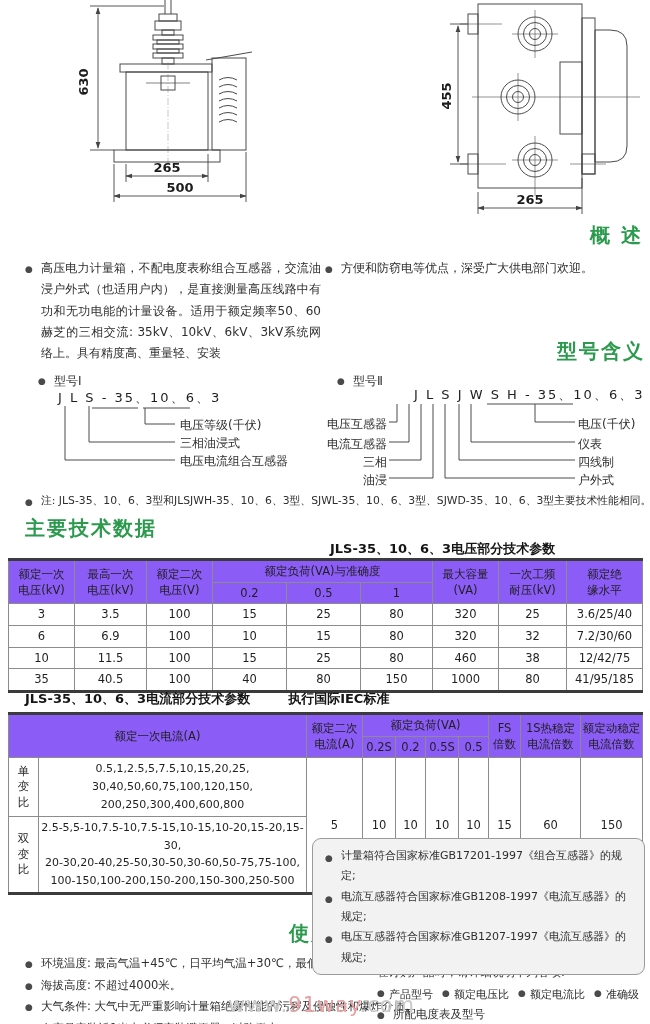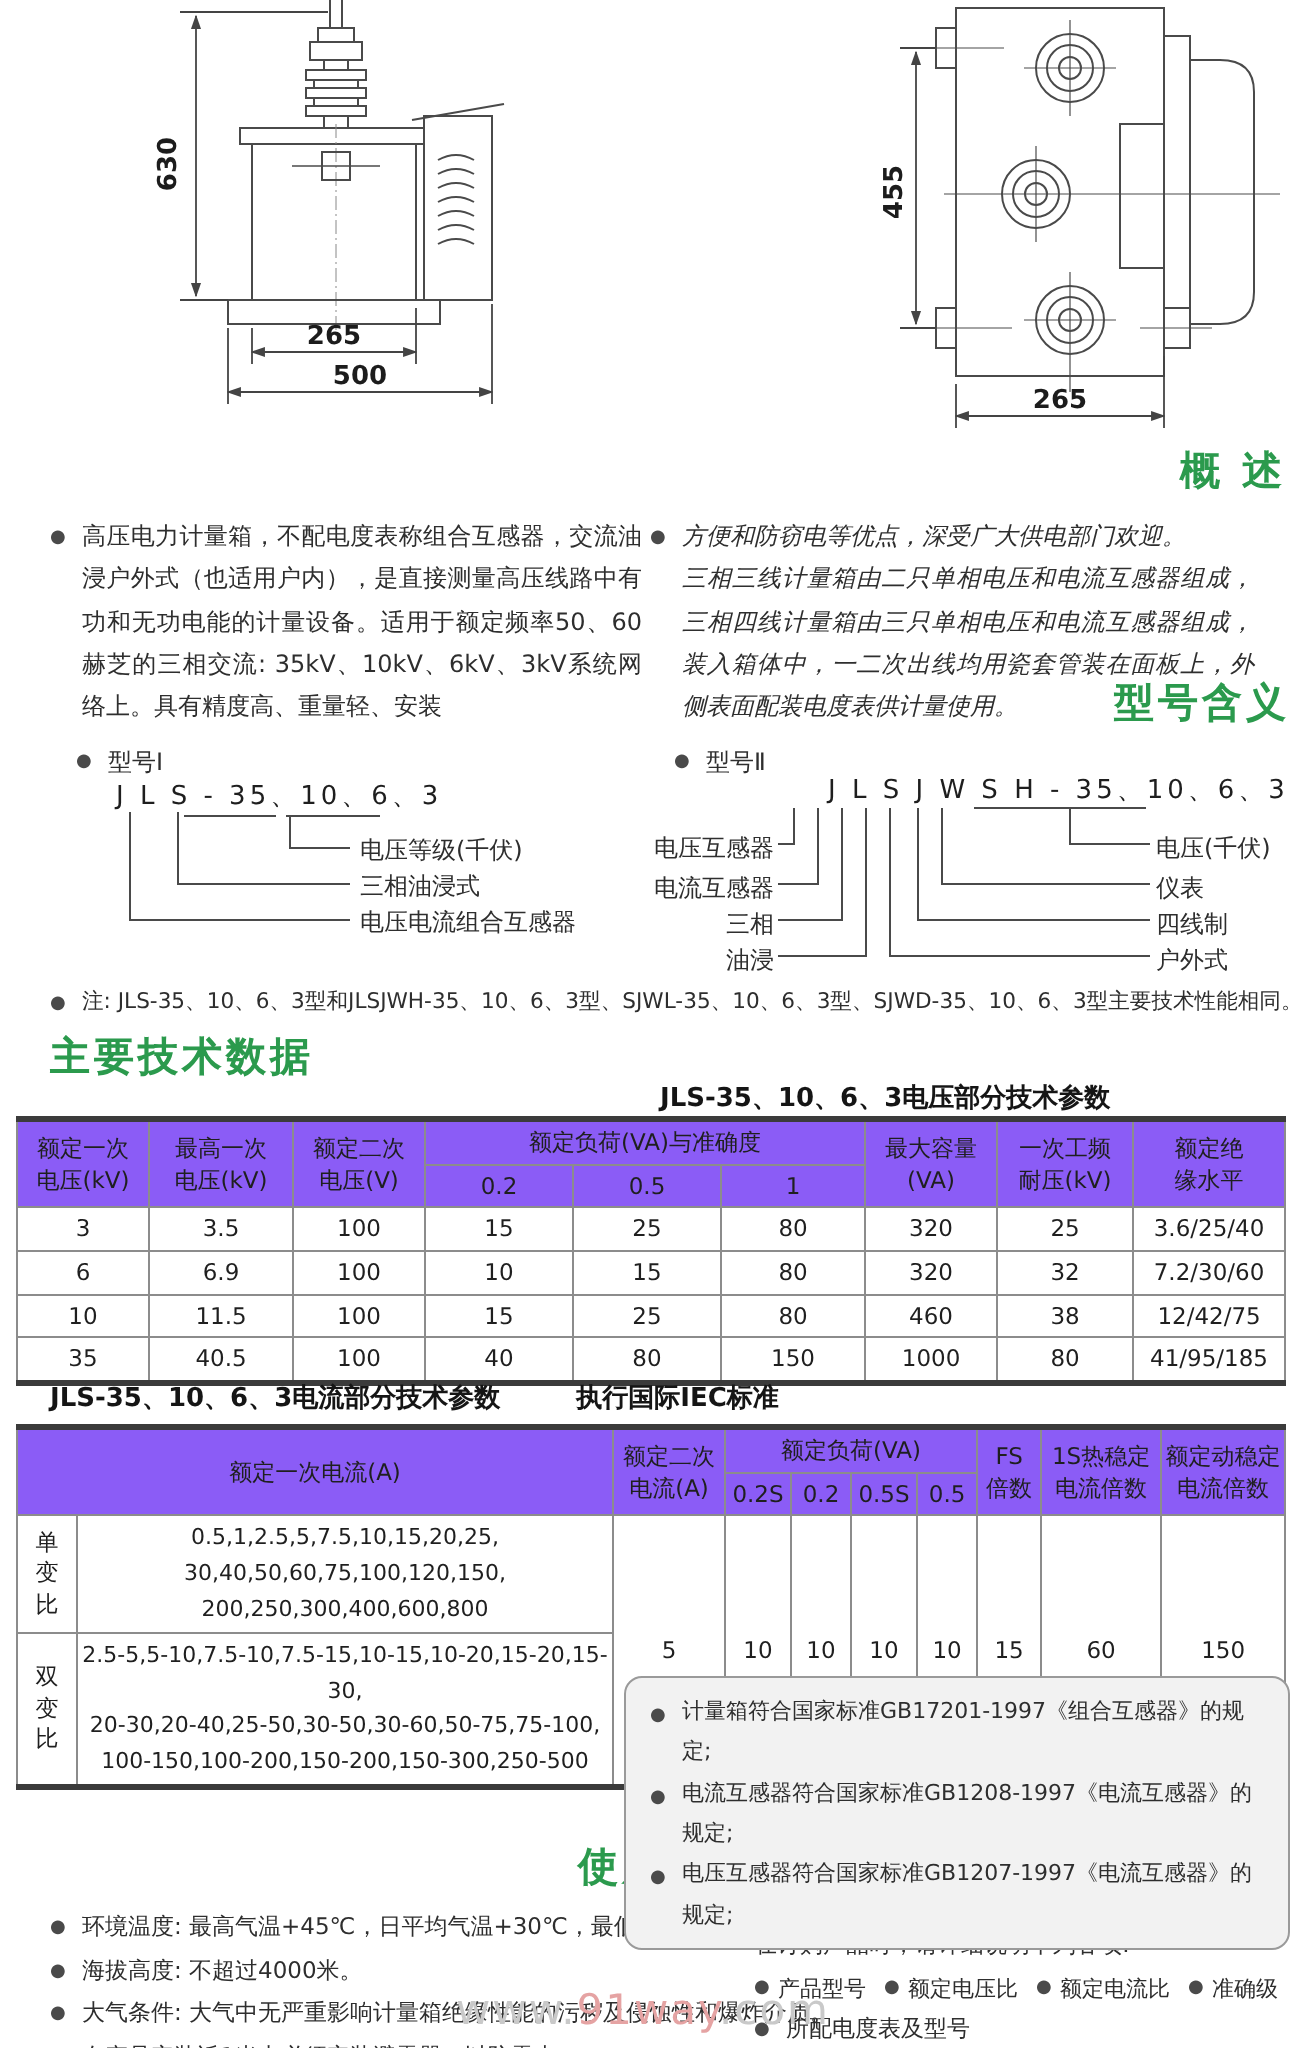--- a/index.html
+++ b/index.html
@@ -11,21 +11,21 @@
   .abs{position:absolute;}
   
   .bullet{display:inline-block;width:14px;color:#4a4a4a;font-size:9px;vertical-align:2px;}
   .bullet::before{content:"●";}
   .bpara{position:relative;padding-left:16px;margin:0;}
   .bpara .bullet{position:absolute;left:0;top:3px;}
   
   #overview .cols{display:flex;gap:4px;margin-top:9px;}
   #overview p{font-size:12px;line-height:1.78;text-align:justify;margin:0;}
   #overview .col-l{width:296px;}
-  #overview .col-r{width:302px;font-style:italic;}
+  #overview .col-r{width:302px;}
   
   .diagram{position:absolute;}
   .diagram .lbl{position:absolute;font-size:12px;color:#2e2e2e;white-space:nowrap;}
   .diagram .code{position:absolute;font-size:13px;font-weight:normal;letter-spacing:2px;color:#1e1e1e;white-space:nowrap;}
   .diagram svg{position:absolute;left:0;top:0;}
   .rt{text-align:right;}
   
   #note-line{font-size:10.8px;color:#2e2e2e;white-space:nowrap;}
   
   .tcap{font-size:13px;font-weight:bold;color:#151515;}
@@ -155,21 +155,20 @@
   </div>
 
   <div id="overview" class="abs" style="left:25px;top:222px;width:618px;">
     <h2 class="h2">概 述</h2>
     <div class="cols">
       <div class="col-l">
         <p class="bpara"><span class="bullet"></span><span>高压电力计量箱，不配电度表称组合互感器，交流油浸户外式（也适用户内），是直接测量高压线路中有功和无功电能的计量设备。适用于额定频率50、60赫芝的三相交流: 35kV、10kV、6kV、3kV系统网络上。具有精度高、重量轻、安装</span></p>
       </div>
       <div class="col-r">
         <p class="bpara"><span class="bullet"></span><span>方便和防窃电等优点，深受广大供电部门欢迎。</span></p>
-        <p class="bpara"><span>三相三线计量箱由二只单相电压和电流互感器组成，三相四线计量箱由三只单相电压和电流互感器组成，装入箱体中，一二次出线均用瓷套管装在面板上，外侧表面配装电度表供计量使用。</span></p>
       </div>
     </div>
   </div>
 
   <div class="abs" style="left:25px;top:338px;width:620px;height:154px;">
     <h2 class="h2">型号含义</h2>
 
     <div class="diagram" style="left:5px;top:34px;width:290px;height:100px;">
       <svg width="290" height="100" viewBox="0 0 290 100">
         <g stroke="#4a4a4a" fill="none" stroke-width="1">

